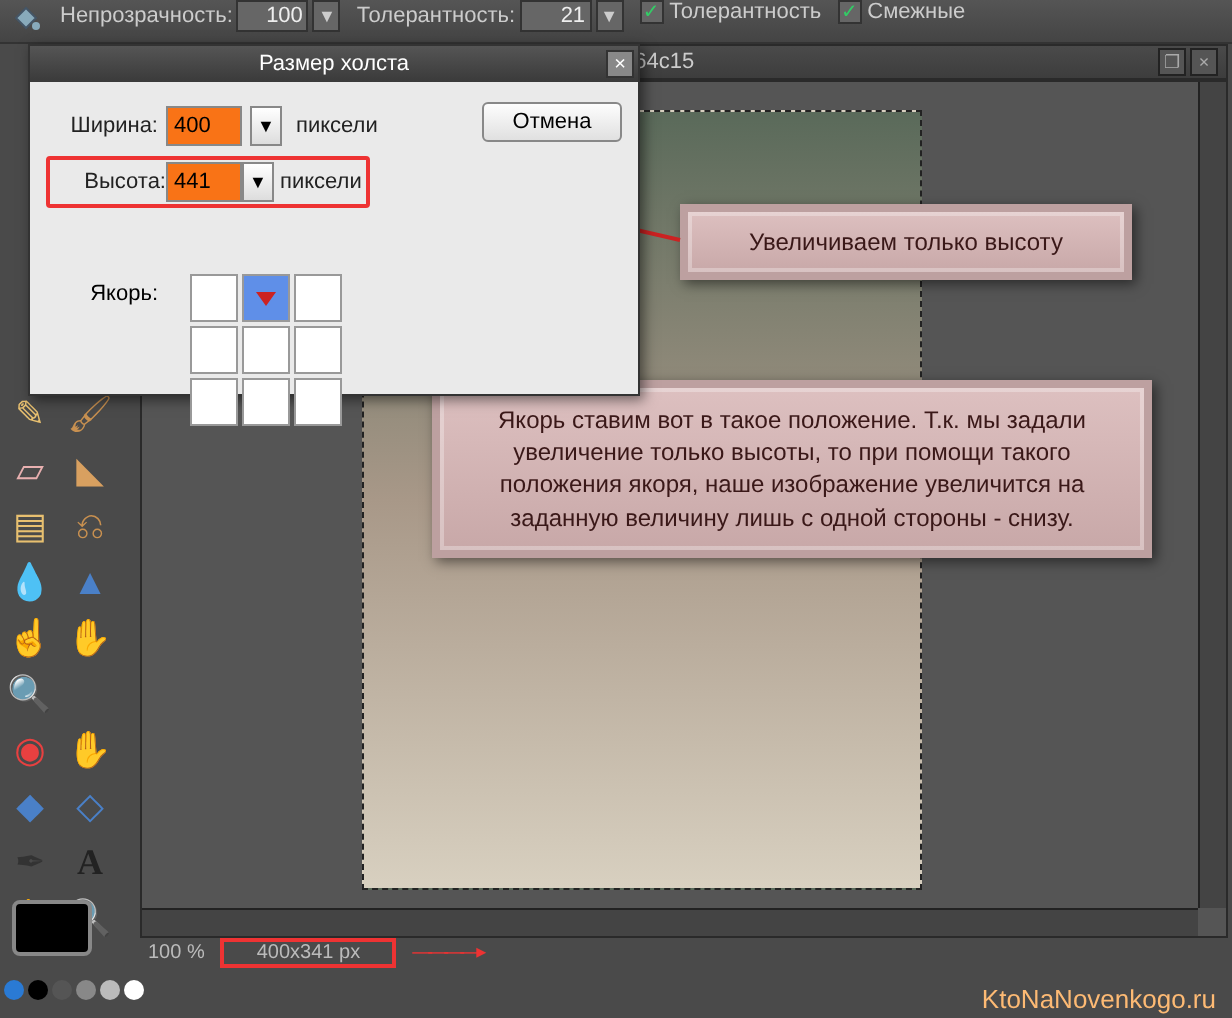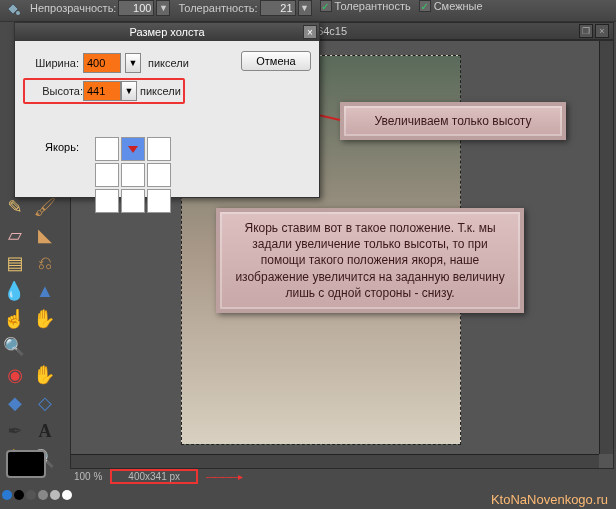--- a/index.html
+++ b/index.html
@@ -53,21 +53,21 @@
   
   .anchor-grid { position: absolute; left: 80px; top: 96px; display: grid; grid-template-columns: repeat(3, 24px); grid-template-rows: repeat(3, 24px); gap: 2px; }
   .anchor-cell { background: #fff; border: 1px solid #999; }
   .anchor-cell.sel { background: #5f8fe8; display: flex; align-items: center; justify-content: center; }
   .anchor-cell.sel::after { content: ""; border-left: 5px solid transparent; border-right: 5px solid transparent; border-top: 7px solid #c22; }
   .anchor-lbl { position: absolute; left: 8px; top: 100px; font-size: 11px; width: 56px; text-align: right; }
   
   
   .callout { position: absolute; background: linear-gradient(#ddc0c0, #c8a8a8); border: 4px solid #bda0a0; box-shadow: inset 0 0 0 2px rgba(255,255,255,0.3), 2px 2px 6px rgba(0,0,0,0.5); padding: 8px 12px; color: #3a1818; font-size: 12px; text-align: center; z-index: 8; }
   .callout1 { top: 102px; left: 340px; width: 226px; }
-  .callout2 { top: 190px; left: 216px; width: 308px; line-height: 1.35; margin-top: 18px; }
+  .callout2 { top: 190px; left: 216px; width: 360px; line-height: 1.35; }
   
   svg.arrow { position: absolute; z-index: 9; pointer-events: none; }
 </style>
 </head>
 <body>
 
 <div class="toolbar-top">
   <div class="tool-ico">
     <svg width="16" height="16" viewBox="0 0 16 16">
         <path d="M3 8 L8 3 L13 8 L8 13 Z" fill="#8ab" stroke="#456"></path>

